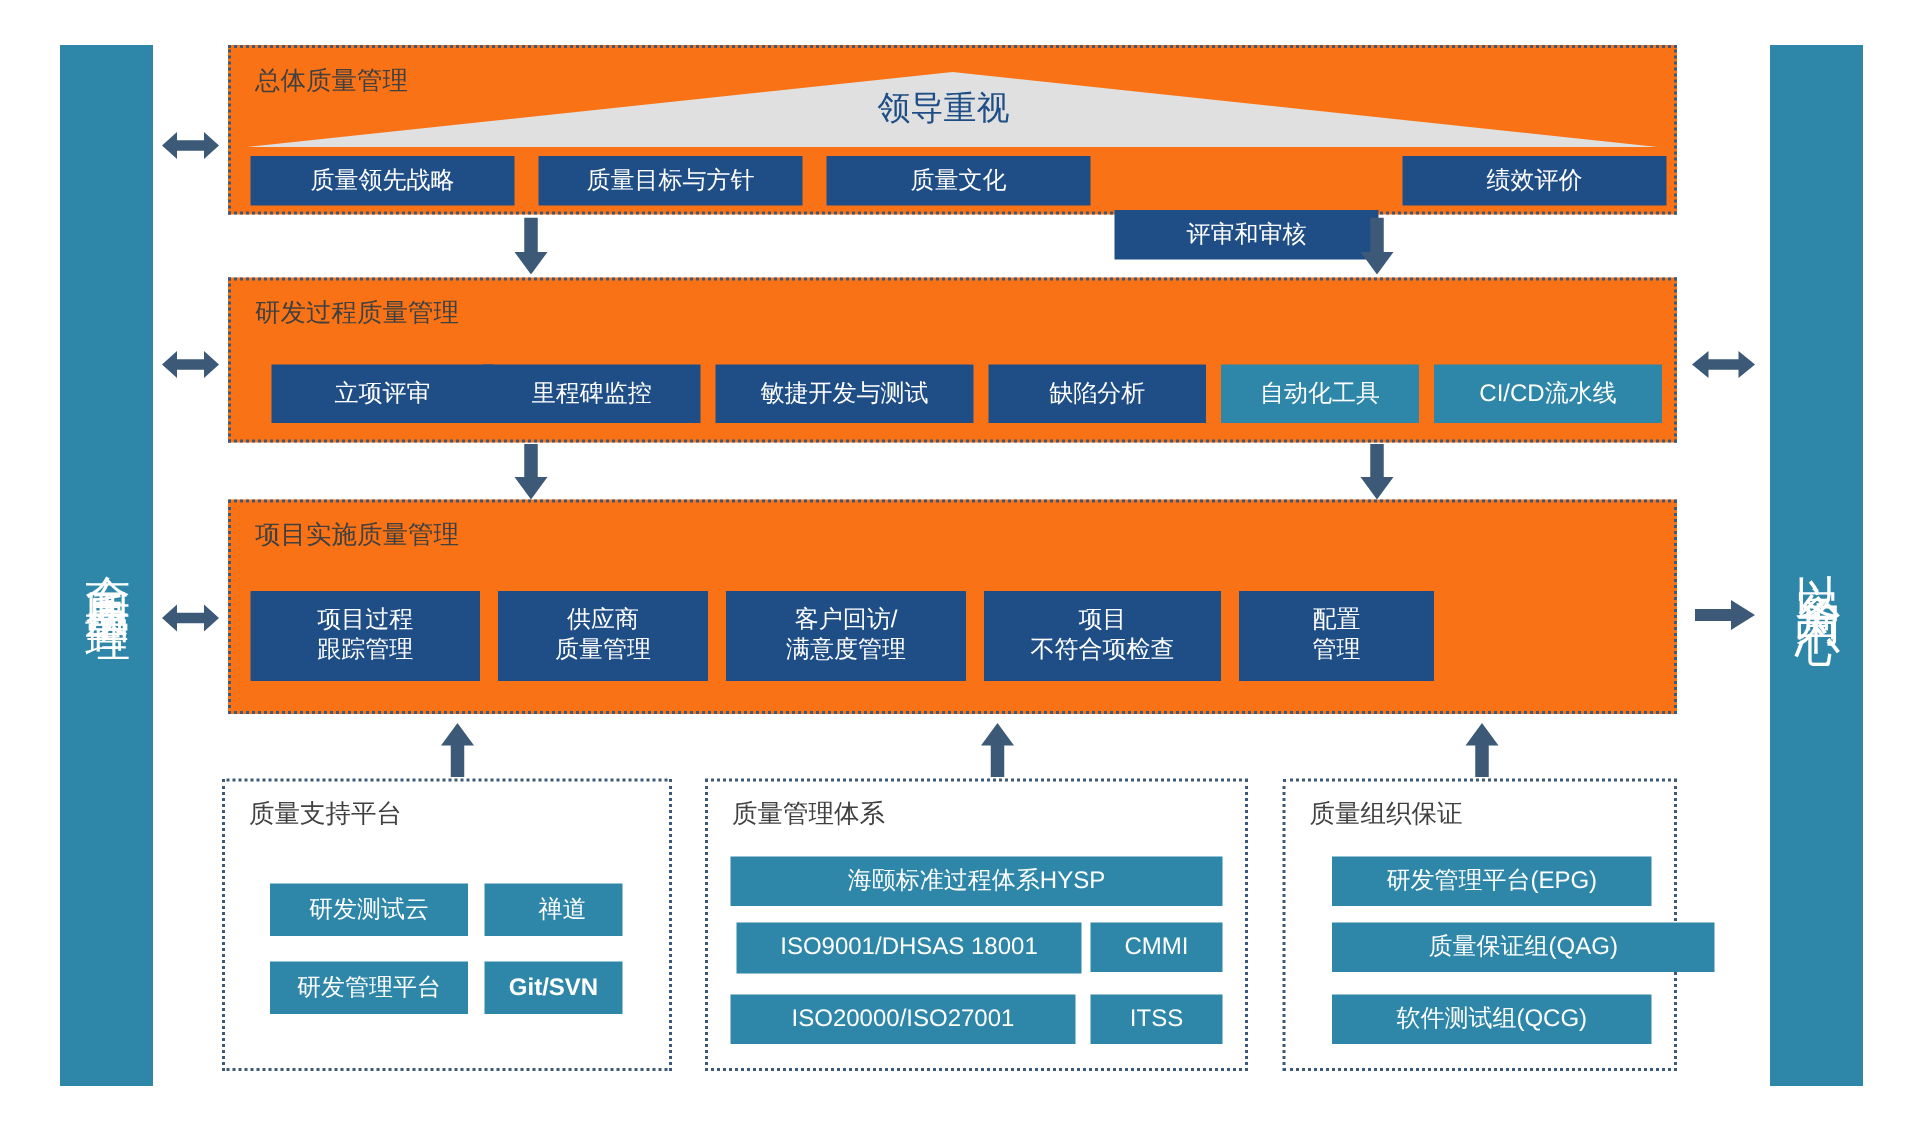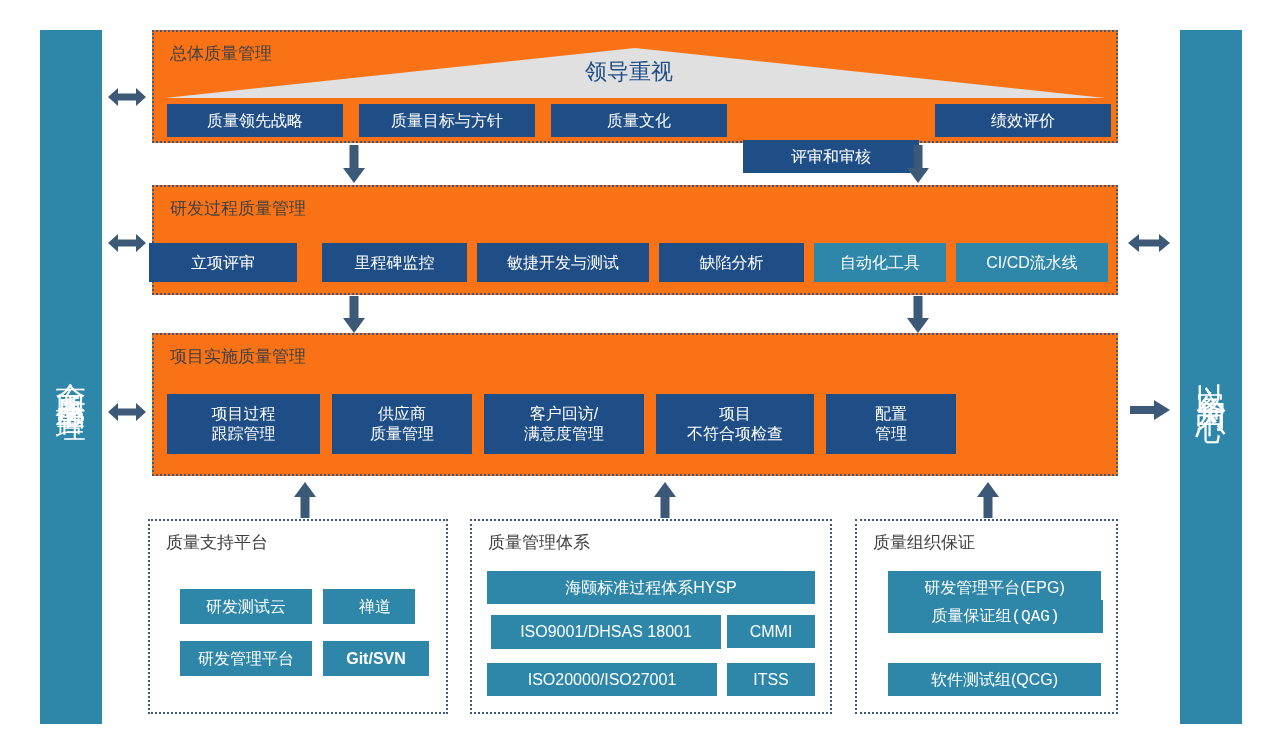--- a/index.html
+++ b/index.html
@@ -126,21 +126,21 @@
   <div class="box navy" style="left:167px; top:104px; width:176px; height:33px;">质量领先战略</div>
   <div class="box navy" style="left:359px; top:104px; width:176px; height:33px;">质量目标与方针</div>
   <div class="box navy" style="left:551px; top:104px; width:176px; height:33px;">质量文化</div>
   <div class="box navy" style="left:743px; top:104px; width:176px; height:33px;margin-top:36px;">评审和审核</div>
   <div class="box navy" style="left:935px; top:104px; width:176px; height:33px;">绩效评价</div>
 
   <div class="panel" style="left:152px; top:185px; width:966px; height:110px;">
     <div class="panel-title">研发过程质量管理</div>
   </div>
 
-  <div class="box navy" style="left:149px; top:243px; width:148px; height:39px;">立项评审</div>
+  <div class="box navy" style="left:181px; top:243px; width:148px; height:39px;">立项评审</div>
   <div class="box navy" style="left:322px; top:243px; width:145px; height:39px;">里程碑监控</div>
   <div class="box navy" style="left:477px; top:243px; width:172px; height:39px;">敏捷开发与测试</div>
   <div class="box navy" style="left:659px; top:243px; width:145px; height:39px;">缺陷分析</div>
   <div class="box teal" style="left:814px; top:243px; width:132px; height:39px;">自动化工具</div>
   <div class="box teal" style="left:956px; top:243px; width:152px; height:39px;">CI/CD流水线</div>
 
   <div class="panel" style="left:152px; top:333px; width:966px; height:143px;">
     <div class="panel-title">项目实施质量管理</div>
   </div>
 
@@ -154,36 +154,36 @@
 不符合项检查</div>
   <div class="box navy" style="left:826px; top:394px; width:130px; height:60px;">配置
 管理</div>
 
   <div class="bpanel" style="left:148px; top:519px; width:300px; height:195px;">
     <div class="panel-title">质量支持平台</div>
   </div>
   <div class="box teal" style="left:180px; top:589px; width:132px; height:35px;">研发测试云</div>
   <div class="box teal" style="left:323px; top:589px; width:92px;  height:35px;padding-left:12px;">禅道</div>
   <div class="box teal" style="left:180px; top:641px; width:132px; height:35px;">研发管理平台</div>
-  <div class="box teal bold" style="left:323px; top:641px; width:106px; height:35px;">Git/SVN</div>
+  <div class="box teal bold" style="left:323px; top:641px; width:92px; height:35px;">Git/SVN</div>
 
   <div class="bpanel" style="left:470px; top:519px; width:362px; height:195px;">
     <div class="panel-title">质量管理体系</div>
   </div>
   <div class="box teal" style="left:487px; top:571px; width:328px; height:33px;">海颐标准过程体系HYSP</div>
   <div class="box teal" style="left:491px; top:615px; width:230px; height:34px;">ISO9001/DHSAS 18001</div>
   <div class="box teal" style="left:727px; top:615px; width:88px;  height:33px;">CMMI</div>
   <div class="box teal" style="left:487px; top:663px; width:230px; height:33px;">ISO20000/ISO27001</div>
   <div class="box teal" style="left:727px; top:663px; width:88px;  height:33px;">ITSS</div>
 
   <div class="bpanel" style="left:855px; top:519px; width:263px; height:195px;">
     <div class="panel-title">质量组织保证</div>
   </div>
   <div class="box teal" style="left:888px; top:571px; width:213px; height:33px;">研发管理平台(EPG)</div>
-  <div class="box teal" style="left:888px; top:600px; width:215px; height:33px;font-family:Liberation Mono, monospace;">质量保证组(QAG)</div>
+  <div class="box teal" style="left:888px; top:615px; width:255px; height:33px;">质量保证组(QAG)</div>
   <div class="box teal" style="left:888px; top:663px; width:213px; height:33px;">软件测试组(QCG)</div>
 
   <div class="arrow" style="left:108px; top:85px;">
     <svg width="38" height="24" viewBox="0 0 38 24">
       <polygon points="0,12 10,3 10,8.5 28,8.5 28,3 38,12 28,21 28,15.5 10,15.5 10,21" fill="#3C5A78"></polygon>
     </svg>
   </div>
   <div class="arrow" style="left:108px; top:231px;">
     <svg width="38" height="24" viewBox="0 0 38 24">
       <polygon points="0,12 10,3 10,8.5 28,8.5 28,3 38,12 28,21 28,15.5 10,15.5 10,21" fill="#3C5A78"></polygon>

